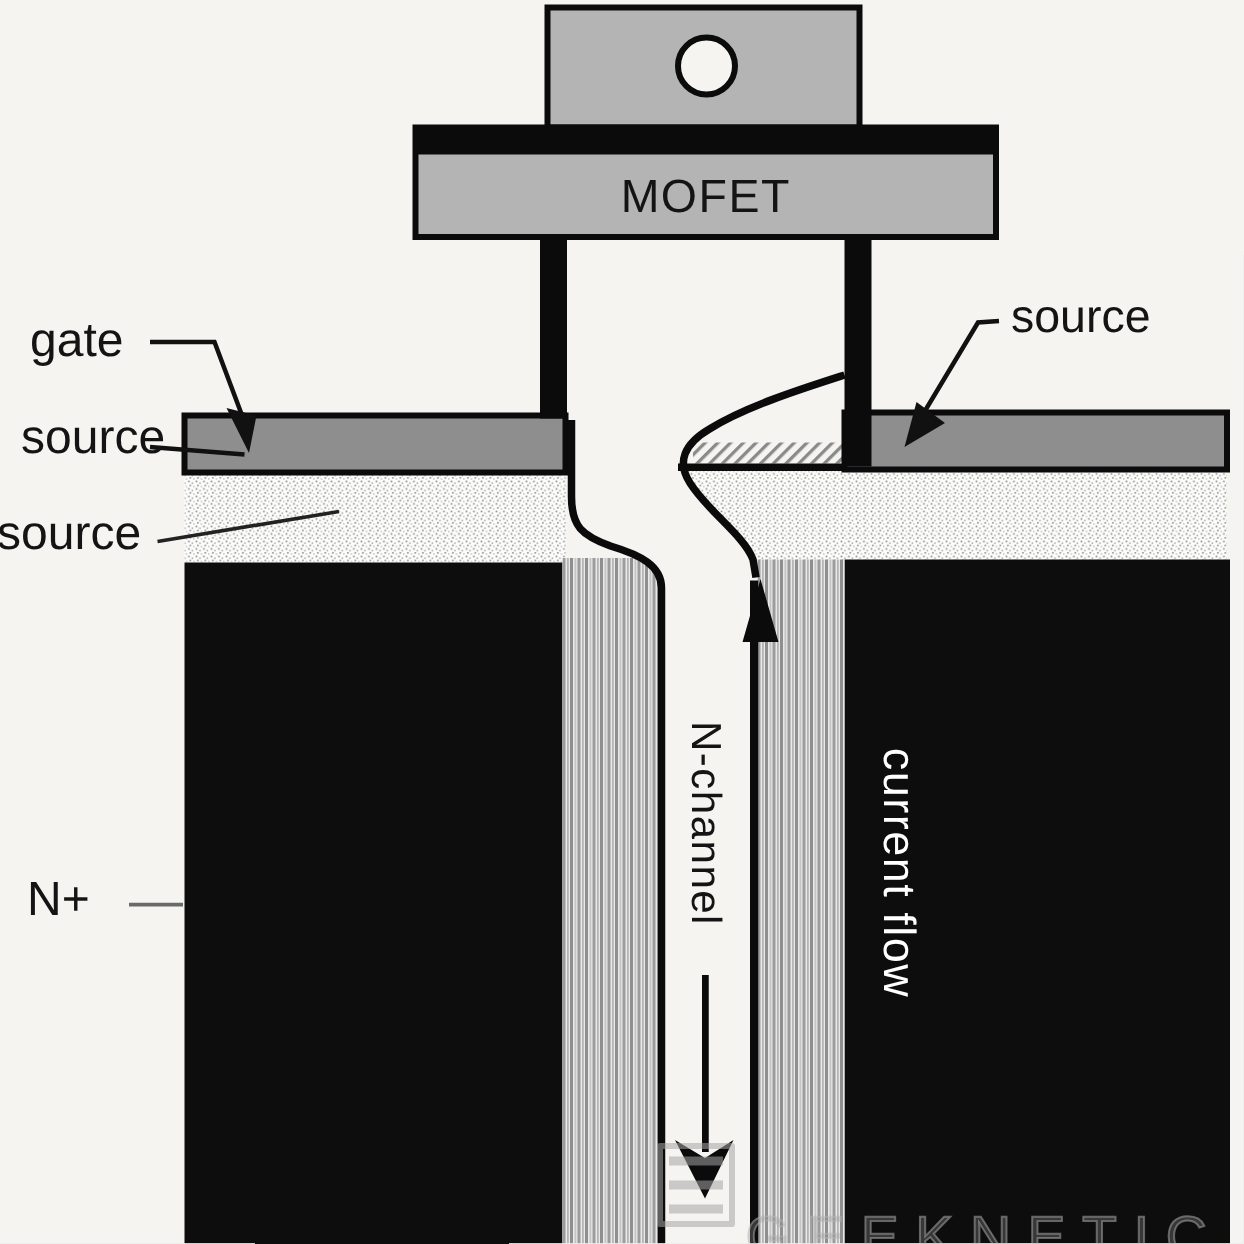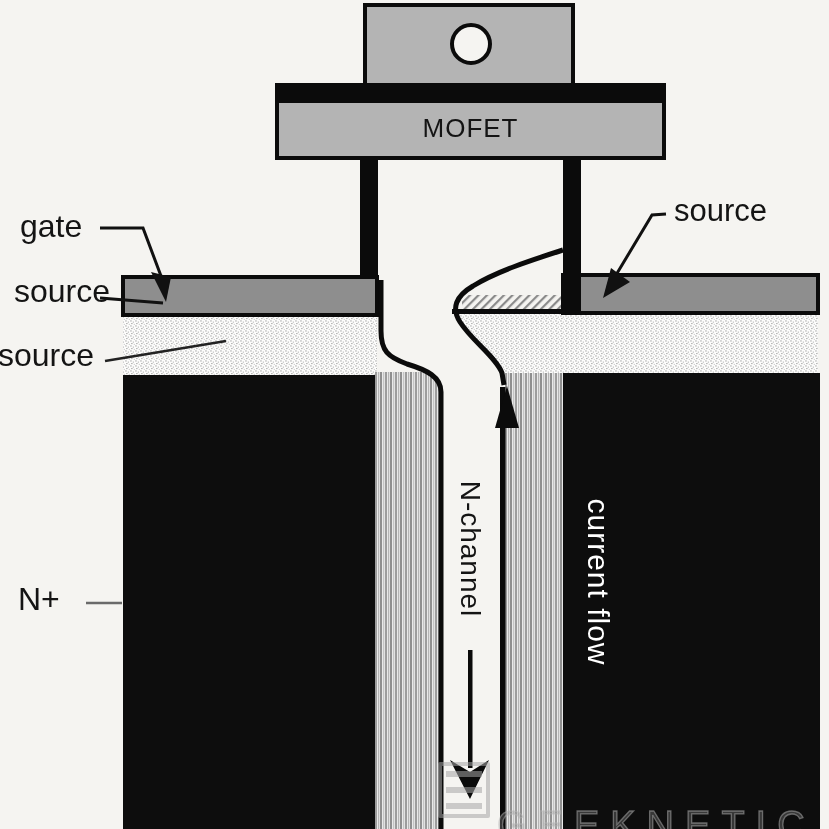--- a/index.html
+++ b/index.html
@@ -15,21 +15,21 @@
   .lbl{
     position:absolute;
     color:#141414;
     font-size:32px;
     line-height:1;
     white-space:nowrap;
   }
   .lbl-mofet{
     left:275px;top:0;width:391px;
     text-align:center;
-    font-size:26px;
+    font-size:31px;
     top:115px;
     letter-spacing:1px;
   }
   .lbl-gate{left:20px;top:210px;}
   .lbl-drain{left:14px;top:275px;}
   .lbl-source-left{left:-2px;top:339px;}
   .lbl-nplus{left:18px;top:583px;}
   .lbl-source-right{left:674px;top:195px;font-size:31px;}
   .lbl-nchannel{
     left:379px;top:532px;width:182px;height:34px;

